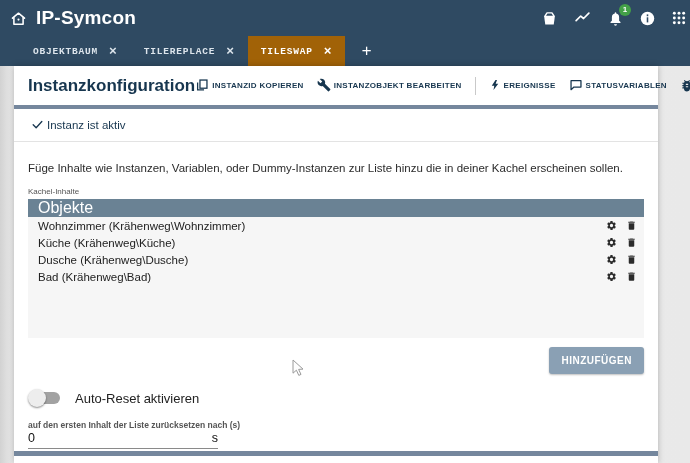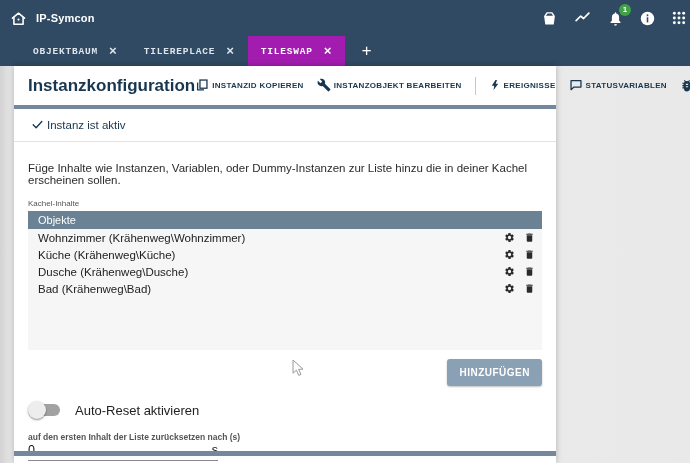--- a/index.html
+++ b/index.html
@@ -7,62 +7,62 @@
   body {
     position: relative; overflow: hidden;
     background: linear-gradient(90deg, #d2d2d2, #ececec 14px, #e9e9e9);
     font-family: "Liberation Sans", sans-serif;
   }
 
   
   .header { position: absolute; top: 0; left: 0; right: 0; height: 66px; background: #2f4a62; overflow: hidden; }
   .topbar { height: 36px; display: flex; align-items: center; padding: 0 10px; color: #fff; }
   .home-btn { display: flex; align-items: center; cursor: pointer; }
-  .app-title { font-size: 11px; font-weight: bold; margin-left: 9px; letter-spacing: .2px; }
+  .app-title { font-size: 19px; font-weight: bold; margin-left: 9px; letter-spacing: .2px; }
   .topbar-spacer { flex: 1; }
   .topbar-icons { display: flex; align-items: center; gap: 15px; }
   .tico { display: flex; align-items: center; cursor: pointer; color: #fff; }
   .bell-wrap { position: relative; }
   .badge {
     position: absolute; top: -6px; right: -7px; width: 12px; height: 12px; border-radius: 50%;
     background: #43a047; color: #fff; font-size: 8px; font-weight: bold;
     display: flex; align-items: center; justify-content: center;
   }
   .apps-grid { margin-right: -7px; }
 
   .tabbar { height: 30px; display: flex; align-items: stretch; padding-left: 20px; font-family: Liberation Mono, monospace; }
   .tab {
     display: flex; align-items: center; gap: 11px; padding: 0 13px;
     color: #dde5ec; font-size: 9.5px; font-weight: bold; letter-spacing: .8px; cursor: pointer;
   }
-  .tab.active { background: #a21caf; color: #fff; }
+  .tab.active { background: #a16207; color: #fff; }
   .tab-close { font-size: 13px; font-weight: bold; line-height: 1; cursor: pointer; }
   .tab-add { display: flex; align-items: center; padding: 0 16px; color: #fff; font-size: 17px; cursor: pointer; }
 
   
   .card {
-    position: absolute; left: 14px; top: 66px; width: 542px; bottom: 0;
+    position: absolute; left: 14px; top: 66px; width: 644px; bottom: 0;
     background: #fff; box-shadow: 0 0 6px rgba(0,0,0,.25);
   }
   .toolbar { height: 39px; display: flex; align-items: center; padding: 0 14px; }
   .page-title { color: #17364f; font-size: 17px; font-weight: bold; }
   .toolbar-buttons { margin-left: auto; display: flex; align-items: center; gap: 13px; }
   .tbtn { display: flex; align-items: center; gap: 3px; color: #17364f; font-size: 8px; font-weight: bold; letter-spacing: .3px; cursor: pointer; white-space: nowrap; }
   .tb-divider { width: 1px; height: 18px; background: #c9c9c9; }
 
   .section-divider { height: 4px; background: #75879d; }
 
   .status-row { height: 25px; display: flex; align-items: center; gap: 2px; padding: 16px 16px; border-bottom: 1px solid #e3e3e3; color: #17364f; font-size: 11.5px; }
 
   .content { padding: 6px 14px 0; }
   .description { font-size: 11.5px; color: #2b2b2b; margin-top: 14px; }
   .field-label { font-size: 8px; color: #555; margin-top: 13px; }
 
   .table { margin-top: 3px; }
-  .table-header { height: 18px; background: #6a8294; color: #fff; font-size: 11px; display: flex; align-items: center; padding-left: 10px; }
+  .table-header { height: 18px; background: #6a8294; color: #fff; font-size: 16px; display: flex; align-items: center; padding-left: 10px; }
   .table-body { background: #f6f6f6; height: 121px; }
   .trow { height: 17px; display: flex; align-items: center; padding: 0 7px 0 10px; font-size: 11.5px; color: #222; }
   .trow-label { flex: 1; }
   .trow-icons { display: flex; align-items: center; gap: 9px; color: #2b2b2b; }
   .trow-icons svg { cursor: pointer; display: block; }
 
   .add-row { display: flex; justify-content: flex-end; margin-top: 9px; }
   .add-btn {
     background: #8aa0b4; color: #fff; border: none; border-radius: 3px;
     font-family: "Liberation Sans", sans-serif; font-size: 10px; font-weight: bold; letter-spacing: .5px;

